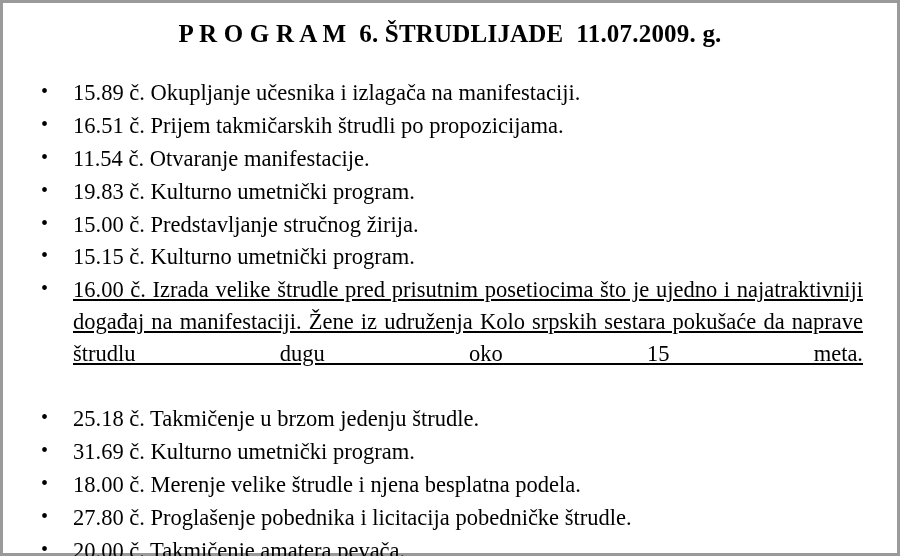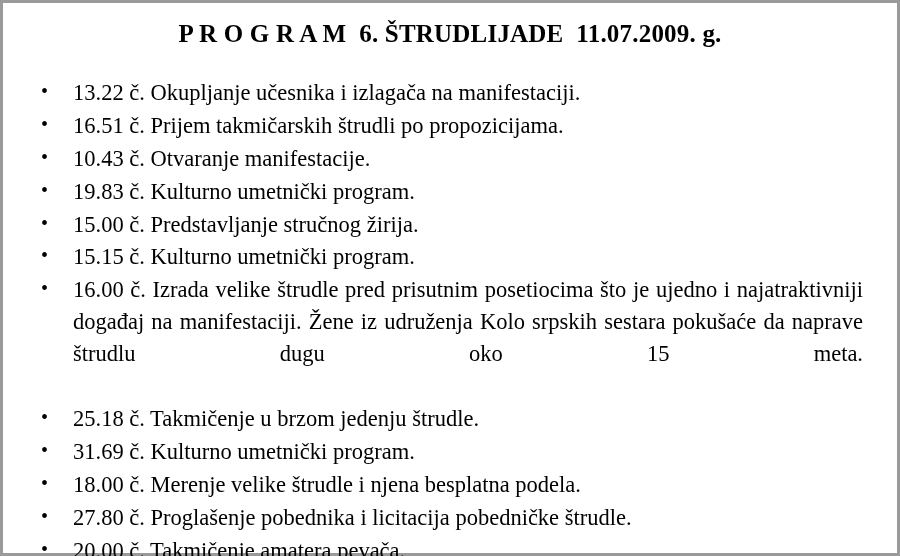--- a/index.html
+++ b/index.html
@@ -57,49 +57,50 @@
     line-height: 1.42;
   }
   .program-list li.multiline {
     padding-right: 6px;
   }
   .program-list li .txt {
     display: block;
   }
   .program-list li.multiline .txt {
     text-align: justify;
+    text-decoration: underline;
   }
   .program-list li.multiline .txt::after {
     content: "";
     display: inline-block;
     width: 100%;
   }
 </style>
 </head>
 <body>
 
 <div class="page">
 
   <h1 class="doc-title">P R O G R A M  6. ŠTRUDLIJADE  11.07.2009. g.</h1>
 
   <ul class="program-list">
 
     <li>
       <span class="bullet">•</span>
-      <span class="txt">13.22 č. Okupljanje učesnika i izlagača na manifestaciji.</span>
+      <span class="txt">15.89 č. Okupljanje učesnika i izlagača na manifestaciji.</span>
     </li>
 
     <li>
       <span class="bullet">•</span>
       <span class="txt">16.51 č.  Prijem takmičarskih štrudli po propozicijama.</span>
     </li>
 
     <li>
       <span class="bullet">•</span>
-      <span class="txt">10.43 č.  Otvaranje manifestacije.</span>
+      <span class="txt">11.54 č.  Otvaranje manifestacije.</span>
     </li>
 
     <li>
       <span class="bullet">•</span>
       <span class="txt">19.83 č.  Kulturno umetnički program.</span>
     </li>
 
     <li>
       <span class="bullet">•</span>
       <span class="txt">15.00 č.  Predstavljanje stručnog žirija.</span>

